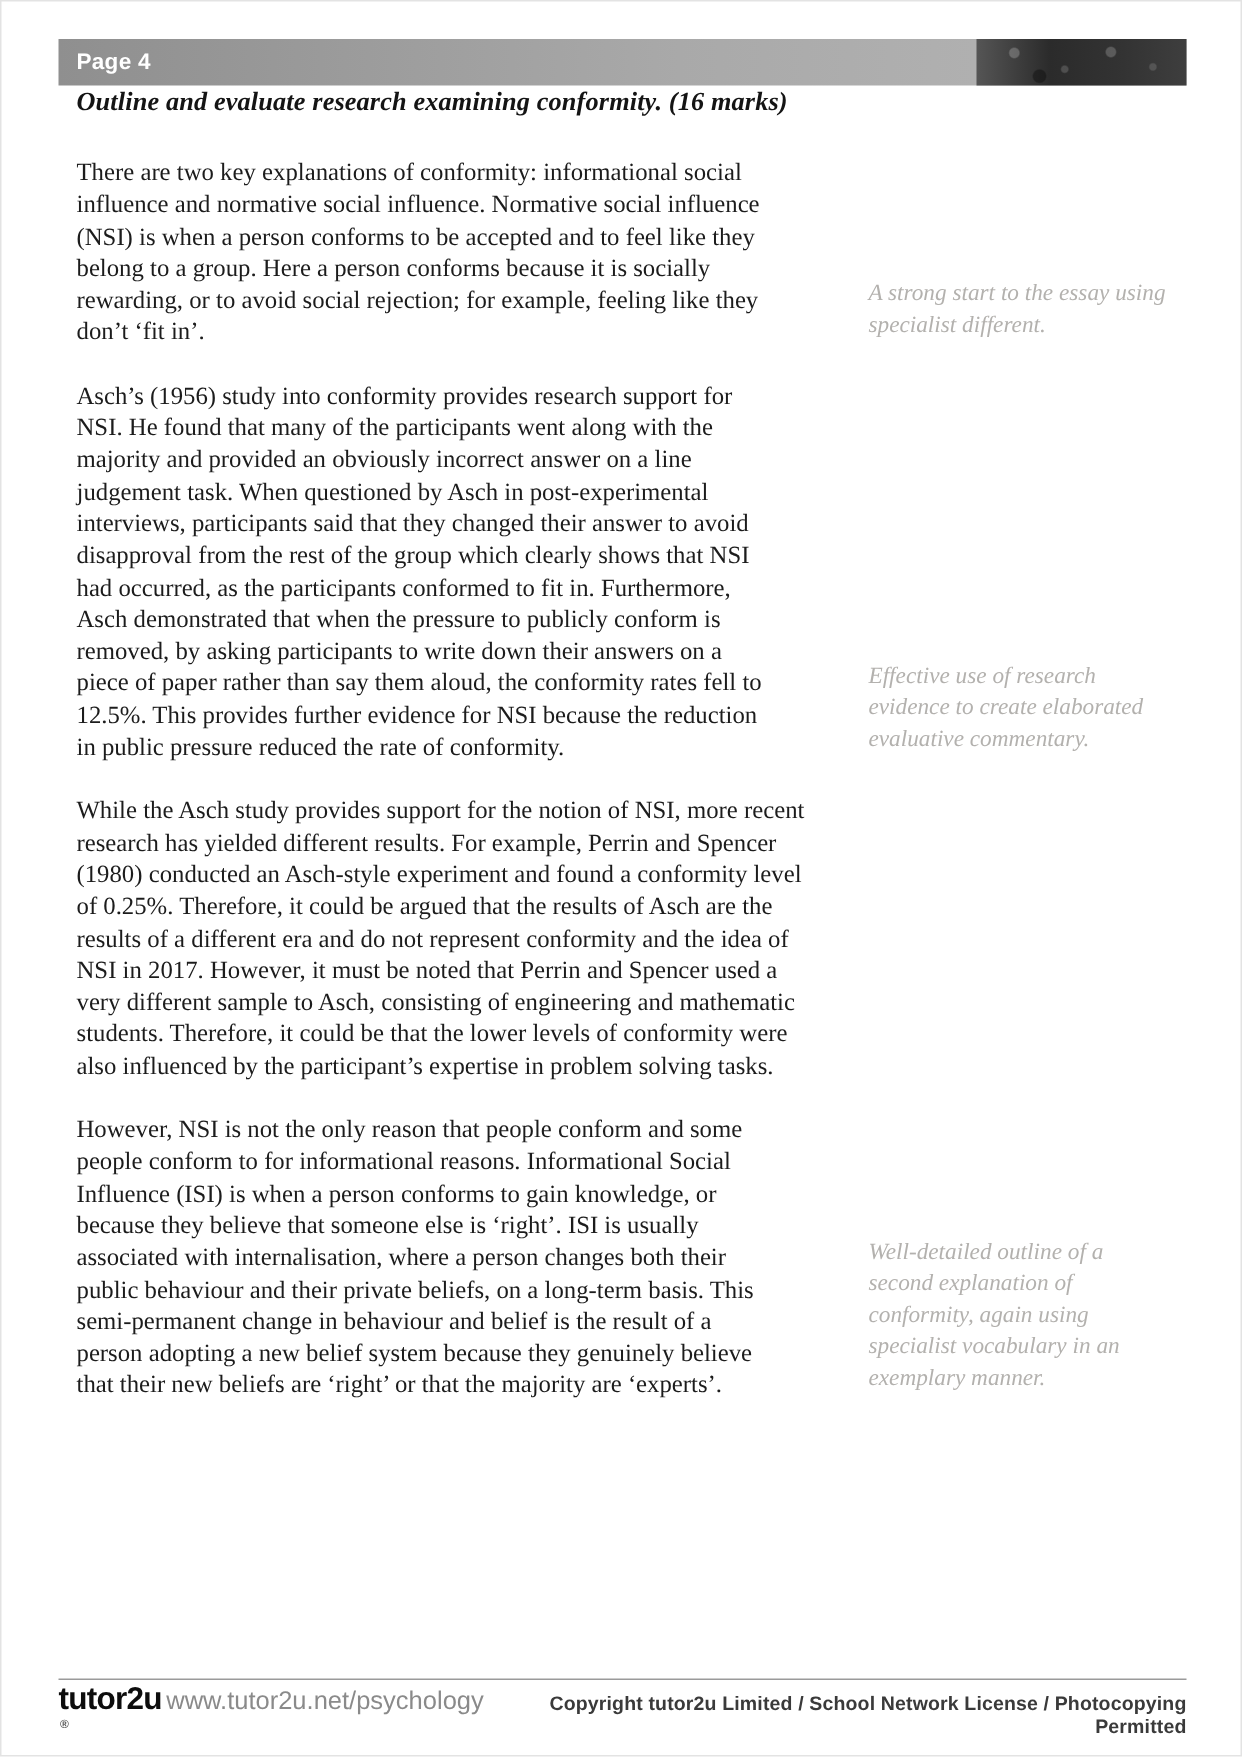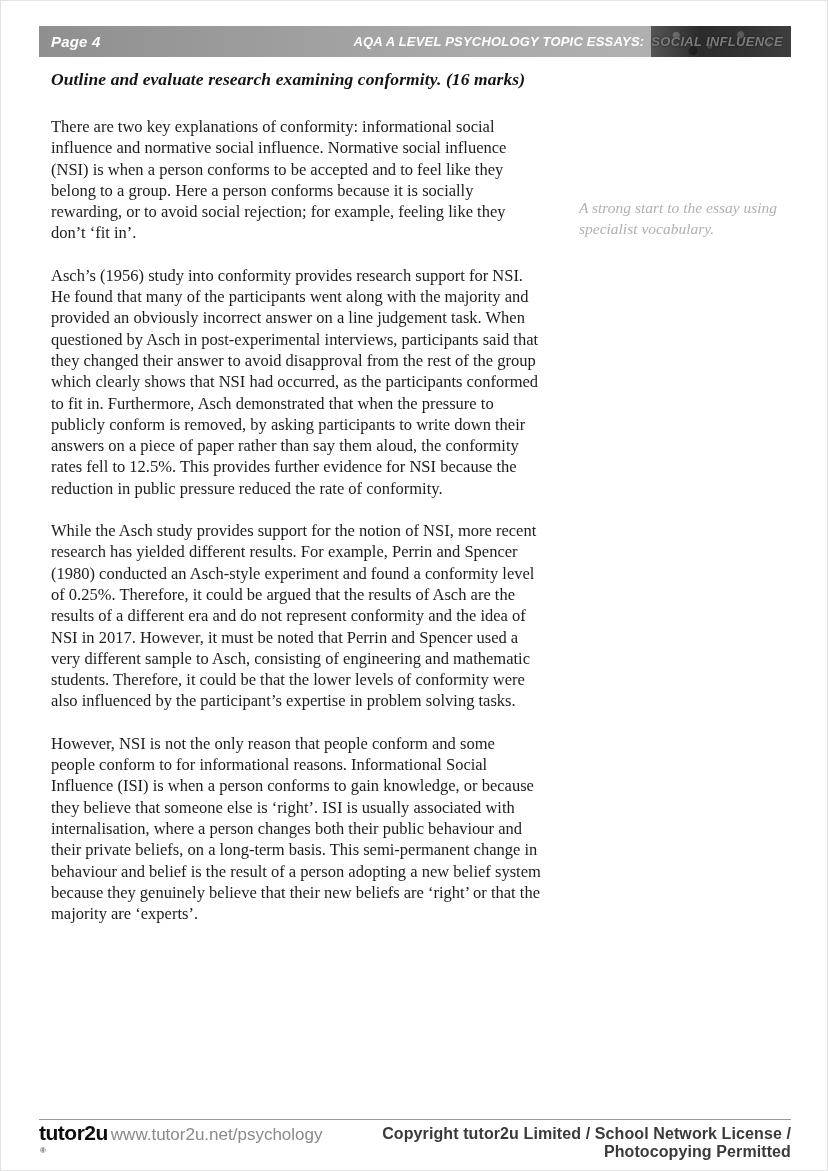--- a/index.html
+++ b/index.html
@@ -26,37 +26,36 @@
       radial-gradient(circle at 64% 28%, rgba(255,255,255,0.20) 0 3px, transparent 4px),
       radial-gradient(circle at 84% 60%, rgba(255,255,255,0.14) 0 2px, transparent 3px),
       radial-gradient(circle at 30% 80%, rgba(0,0,0,0.35) 0 4px, transparent 5px),
       linear-gradient(90deg, #555555 0%, #2b2b2b 35%, #333333 70%, #3e3e3e 100%);
   }
   .header-inner {
     position:absolute; inset:0; z-index:2;
     display:flex; align-items:center; justify-content:space-between;
     padding:0 8px 0 12px;
     font-family:"Liberation Sans", sans-serif;
-    font-style:italic;
   }
   .page-num {
     color:#ffffff; font-weight:bold; font-size:15px; letter-spacing:0.2px;
   }
   .header-right { display:flex; align-items:center; gap:7px; white-space:nowrap; }
   .header-series {
     color:#ffffff; font-weight:bold; font-size:13px; letter-spacing:0.2px;
   }
   .header-topic {
     color:#7c7c7c; font-weight:bold; font-size:13px; letter-spacing:0.3px;
     text-shadow:0 0 2px rgba(0,0,0,0.6);
   }
 
   
   .content {
-    position:absolute; left:50px; top:68px; width:730px;
+    position:absolute; left:50px; top:56px; width:730px;
   }
   .essay-question {
     font-size:17.5px; font-weight:bold; font-style:italic; color:#141414;
     margin-bottom:26px; letter-spacing:0.1px;
   }
   .block {
     display:flex; align-items:flex-end; margin-bottom:21px;gap:33px;
   }
   .para {
     width:490px; margin-right:28px;
@@ -84,58 +83,56 @@
   }
   .logo-mark {
     display:inline-block; vertical-align:super; font-size:8px; color:#555;
     margin-left:1px; line-height:1;
   }
   .footer-url {
     font-size:17px; color:#8a8a8a;
     text-decoration:none;
   }
   .footer-copy {
-    font-size:16px; font-weight:bold; color:#3a3a3a; letter-spacing:0.1px;
+    font-size:13px; font-weight:bold; color:#3a3a3a; letter-spacing:0.1px;
     text-align:right;
   }
 </style>
 </head>
 <body>
 
 <div class="page">
 
   <div class="header-bar">
     <div class="header-photo"></div>
     <div class="header-inner">
       <span class="page-num">Page 4</span>
-      <span class="header-right">
-        <span class="header-series">AQA A LEVEL PSYCHOLOGY TOPIC ESSAYS:</span>
-        <span class="header-topic">SOCIAL INFLUENCE</span>
-      </span>
     </div>
   </div>
 
   <div class="content">
     <div class="essay-question">Outline and evaluate research examining conformity. (16 marks)</div>
 
     <div class="block">
       <div class="para">There are two key explanations of conformity: informational social influence and normative social influence. Normative social influence (NSI) is when a person conforms to be accepted and to feel like they belong to a group. Here a person conforms because it is socially rewarding, or to avoid social rejection; for example, feeling like they don’t ‘fit in’.</div>
-      <div class="comment">A strong start to the essay using specialist vocabulary.</div>
+      <div class="comment">A strong start to the essay using specialist different.</div>
     </div>
 
     <div class="block">
       <div class="para">Asch’s (1956) study into conformity provides research support for NSI. He found that many of the participants went along with the majority and provided an obviously incorrect answer on a line judgement task. When questioned by Asch in post-experimental interviews, participants said that they changed their answer to avoid disapproval from the rest of the group which clearly shows that NSI had occurred, as the participants conformed to fit in.  Furthermore, Asch demonstrated that when the pressure to publicly conform is removed, by asking participants to write down their answers on a piece of paper rather than say them aloud, the conformity rates fell to 12.5%. This provides further evidence for NSI because the reduction in public pressure reduced the rate of conformity.</div>
+      <div class="comment">Effective use of research evidence to create elaborated evaluative commentary.</div>
     </div>
 
     <div class="block">
       <div class="para">While the Asch study provides support for the notion of NSI, more recent research has yielded different results. For example, Perrin and Spencer (1980) conducted an Asch-style experiment and found a conformity level of 0.25%. Therefore, it could be argued that the results of Asch are the results of a different era and do not represent conformity and the idea of NSI in 2017. However, it must be noted that Perrin and Spencer used a very different sample to Asch, consisting of engineering and mathematic students. Therefore, it could be that the lower levels of conformity were also influenced by the participant’s expertise in problem solving tasks.</div>
     </div>
 
     <div class="block">
       <div class="para">However, NSI is not the only reason that people conform and some people conform to for informational reasons. Informational Social Influence (ISI) is when a person conforms to gain knowledge, or because they believe that someone else is ‘right’. ISI is usually associated with internalisation, where a person changes both their public behaviour and their private beliefs, on a long-term basis. This semi-permanent change in behaviour and belief is the result of a person adopting a new belief system because they genuinely believe that their new beliefs are ‘right’ or that the majority are ‘experts’.</div>
+      <div class="comment">Well-detailed outline of a second explanation of conformity, again using specialist vocabulary in an exemplary manner.</div>
     </div>
   </div>
 
   <div class="footer-divider"></div>
   <div class="footer">
     <div class="footer-left">
       <span class="logo"><span>tutor2u</span><span class="logo-mark">®</span></span>
       <a class="footer-url" href="#">www.tutor2u.net/psychology</a>
     </div>
     <div class="footer-copy">Copyright tutor2u Limited / School Network License / Photocopying Permitted</div>

